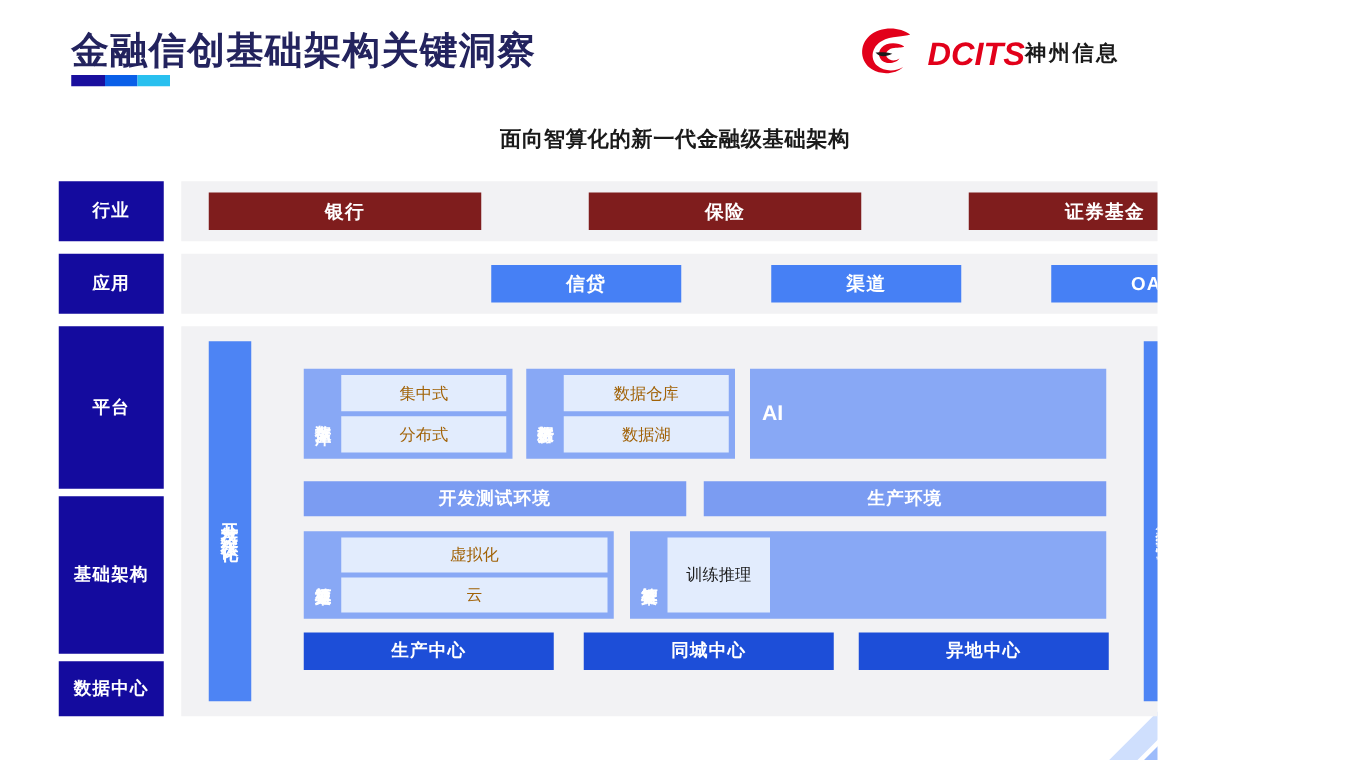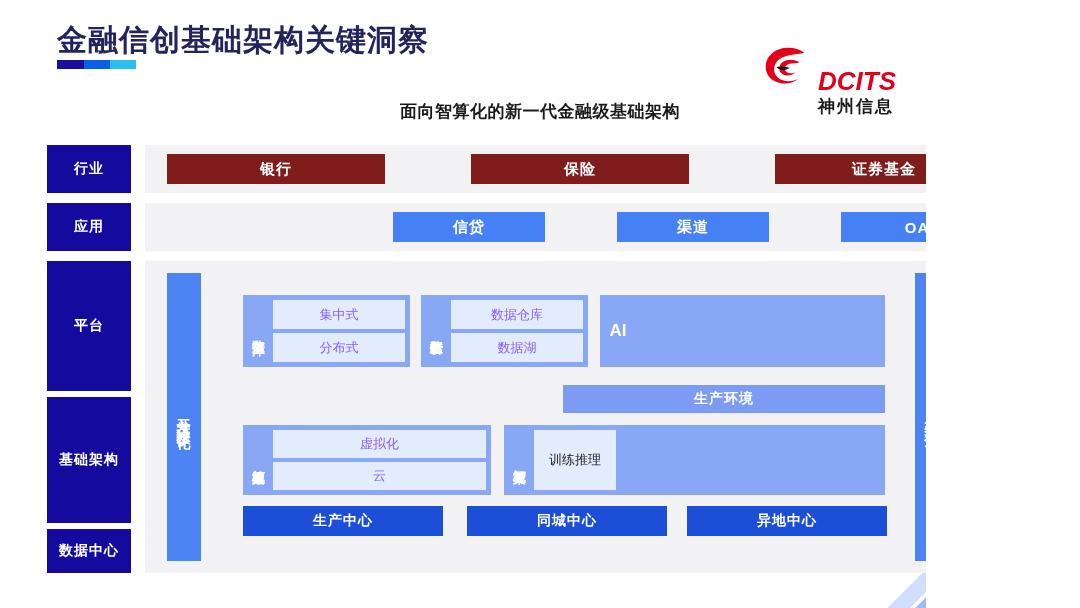--- a/index.html
+++ b/index.html
@@ -25,21 +25,21 @@
     font-size: 30px; font-weight: 700; color: #23235e; letter-spacing: 1px;
   }
   .title-underline { position: absolute; left: 57px; top: 60px; width: 79px; height: 9px; display: flex; }
   .title-underline span { height: 100%; }
   .tu1 { width: 27px; background: #1a0f9e; }
   .tu2 { width: 26px; background: #0a5fe8; }
   .tu3 { width: 26px; background: #29c0ef; }
 
   .logo { position: absolute; right: 30px; top: 20px; display: flex; align-items: center; gap: 8px; }
   .logo-mark { width: 48px; height: 46px; flex: 0 0 auto; }
-  .logo-text { display: flex; flex-direction: column; line-height: 1; margin-top: 48px; }
+  .logo-text { display: flex; flex-direction: row; line-height: 1; }
   .logo-en { font-size: 26px; font-weight: 700; color: #e2001a; font-style: italic; letter-spacing: 0px; }
   .logo-cn { font-size: 17px; font-weight: 700; color: #1a1a1a; letter-spacing: 2px; margin-top: 4px; }
 
   .subtitle {
     position: absolute; top: 100px; left: 0; width: 1080px; text-align: center;
     font-size: 17px; font-weight: 700; color: #1a1a1a; letter-spacing: 0.5px;
   }
 
   
   .sidebar-cell {
@@ -74,21 +74,21 @@
   .group-label {
     writing-mode: vertical-rl; text-orientation: upright;
     color: #fff; font-size: 13px; font-weight: 700; letter-spacing: 1px;
     display: flex; align-items: center; justify-content: center;
     flex: 0 0 auto; width: 20px;
   }
   .group-cells { flex: 1 1 auto; display: flex; flex-direction: column; gap: 4px; }
   .group-cols { flex: 1 1 auto; display: flex; gap: 5px; }
   .group-col { flex: 1 1 0; display: flex; flex-direction: column; gap: 4px; }
   .cell {
-    flex: 1 1 0; background: #e2ecfd; color: #8b5cf6;
+    flex: 1 1 0; background: #e2ecfd; color: #a16207;
     display: flex; align-items: center; justify-content: center;
     font-size: 13px; font-weight: 500; white-space: nowrap;
   }
   .cell-multi { flex: 0 0 auto; width: 82px; background: #e2ecfd; color: #1a1a1a;
     display: flex; flex-direction: row; align-items: center; justify-content: center;
     font-size: 13px; line-height: 1.35; }
   .ai-label { font-size: 17px; font-weight: 700; color: #fff; letter-spacing: 0; writing-mode: horizontal-tb; width: 26px; }
 </style>
 </head>
 <body>
@@ -186,20 +186,23 @@
     <div class="group-cells">
       <div class="cell">数据仓库</div>
       <div class="cell">数据湖</div>
     </div>
   </div>
 
   <div class="group" style="left:600px;top:295px;width:285px;height:72px">
     <div class="group-label ai-label">AI</div>
   </div>
 
+  <div class="chip chip-env" style="left:243px;top:385px;width:306px">
+    <span>开发测试环境</span>
+  </div>
   <div class="chip chip-env" style="left:563px;top:385px;width:322px">
     <span>生产环境</span>
   </div>
 
   <div class="group" style="left:243px;top:425px;width:248px;height:70px">
     <div class="group-label" style="letter-spacing:0">通算框架</div>
     <div class="group-cells">
       <div class="cell">虚拟化</div>
       <div class="cell">云</div>
     </div>

